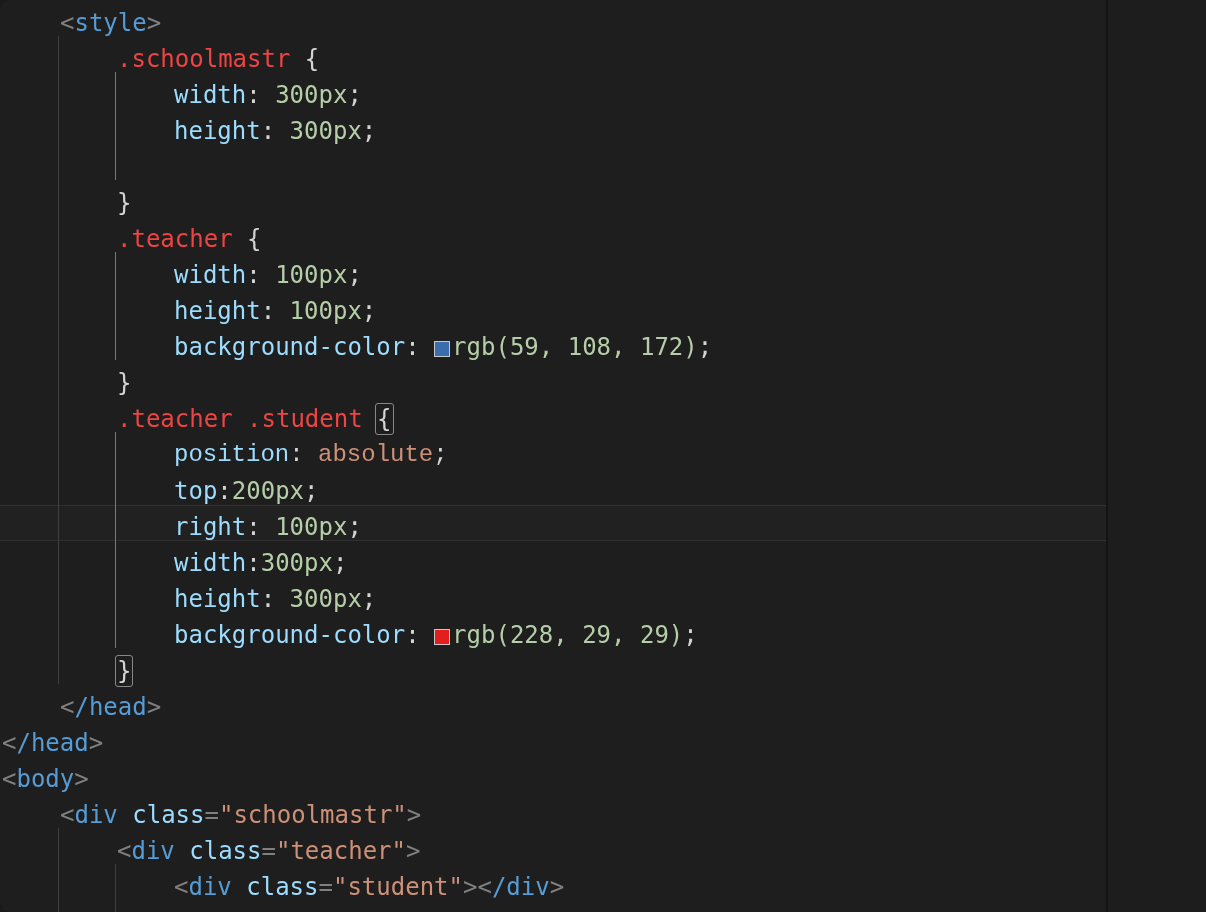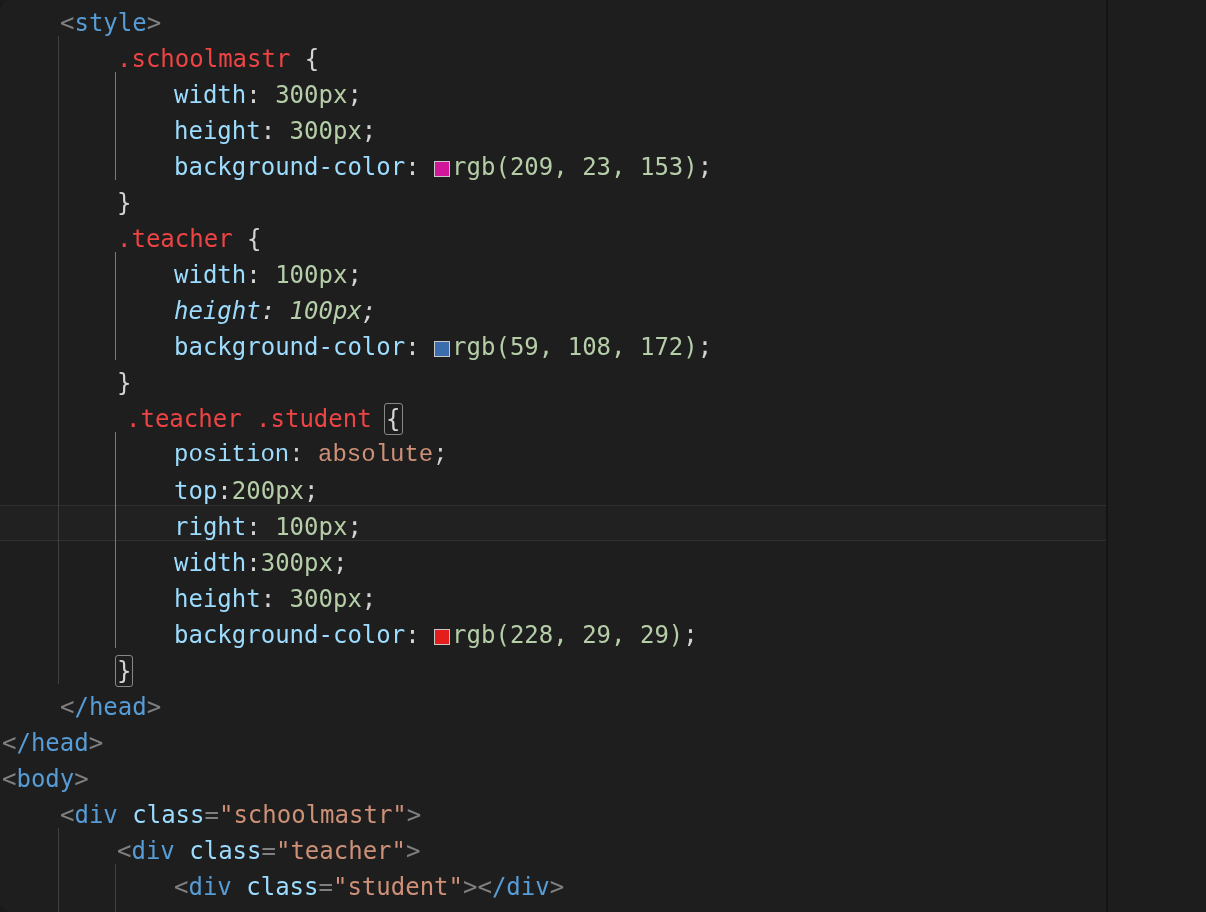--- a/index.html
+++ b/index.html
@@ -121,35 +121,34 @@
     <div class="indent-guide" style="left:115px; top:864px; height:48px;"></div>
 
     <div class="line" style="top:5px; left:58px;"><span class="line-inner"><span class="t-punct">&lt;</span><span class="t-tag">style</span><span class="t-punct">&gt;</span></span></div>
 
     <div class="line" style="top:41px; left:115px;"><span class="line-inner"><span class="t-selector">.schoolmastr</span><span class="t-plain"> </span><span class="t-brace">{</span></span></div>
 
     <div class="line" style="top:77px; left:172px;"><span class="line-inner"><span class="t-prop">width</span><span class="t-plain">:</span><span class="t-plain"> </span><span class="t-num">300px</span><span class="t-plain">;</span></span></div>
 
     <div class="line" style="top:113px; left:172px;"><span class="line-inner"><span class="t-prop">height</span><span class="t-plain">:</span><span class="t-plain"> </span><span class="t-num">300px</span><span class="t-plain">;</span></span></div>
 
-    <div class="line" style="top:149px; left:172px;"><span class="line-inner"><span class="t-prop">background-color</span><span class="t-plain">:</span><span class="t-plain"> </span><span class="color-swatch" id="sw-magenta" style="background: rgb(209, 23, 153);"></span><span class="t-num">rgb(209, 23, 153)</span><span class="t-plain">;</span></span></div>
 
     <div class="line" style="top:185px; left:115px;"><span class="line-inner"><span class="t-brace">}</span></span></div>
 
     <div class="line" style="top:221px; left:115px;"><span class="line-inner"><span class="t-selector">.teacher</span><span class="t-plain"> </span><span class="t-brace">{</span></span></div>
 
     <div class="line" style="top:257px; left:172px;"><span class="line-inner"><span class="t-prop">width</span><span class="t-plain">:</span><span class="t-plain"> </span><span class="t-num">100px</span><span class="t-plain">;</span></span></div>
 
-    <div class="line" style="top:293px; left:172px;font-style:italic;"><span class="line-inner"><span class="t-prop">height</span><span class="t-plain">:</span><span class="t-plain"> </span><span class="t-num">100px</span><span class="t-plain">;</span></span></div>
+    <div class="line" style="top:293px; left:172px;"><span class="line-inner"><span class="t-prop">height</span><span class="t-plain">:</span><span class="t-plain"> </span><span class="t-num">100px</span><span class="t-plain">;</span></span></div>
 
     <div class="line" style="top:329px; left:172px;"><span class="line-inner"><span class="t-prop">background-color</span><span class="t-plain">:</span><span class="t-plain"> </span><span class="color-swatch" id="sw-blue" style="background: rgb(59, 108, 172);"></span><span class="t-num">rgb(59, 108, 172)</span><span class="t-plain">;</span></span></div>
 
     <div class="line" style="top:365px; left:115px;"><span class="line-inner"><span class="t-brace">}</span></span></div>
 
-    <div class="line" style="top:401px; left:124px;"><span class="line-inner"><span class="t-selector">.teacher .student</span><span class="t-plain"> </span><span class="t-brace bracket-match">{</span></span></div>
+    <div class="line" style="top:401px; left:115px;"><span class="line-inner"><span class="t-selector">.teacher .student</span><span class="t-plain"> </span><span class="t-brace bracket-match">{</span></span></div>
 
     <div class="line" style="top:437px; left:172px;font-family:Liberation Mono, monospace;"><span class="line-inner"><span class="t-prop">position</span><span class="t-plain">:</span><span class="t-plain"> </span><span class="t-keyword">absolute</span><span class="t-plain">;</span></span></div>
 
     <div class="line" style="top:473px; left:172px;"><span class="line-inner"><span class="t-prop">top</span><span class="t-plain">:</span><span class="t-num">200px</span><span class="t-plain">;</span></span></div>
 
     <div class="line" style="top:509px; left:172px;"><span class="line-inner"><span class="t-prop">right</span><span class="t-plain">:</span><span class="t-plain"> </span><span class="t-num">100px</span><span class="t-plain">;</span></span></div>
 
     <div class="line" style="top:545px; left:172px;"><span class="line-inner"><span class="t-prop">width</span><span class="t-plain">:</span><span class="t-num">300px</span><span class="t-plain">;</span></span></div>
 
     <div class="line" style="top:581px; left:172px;"><span class="line-inner"><span class="t-prop">height</span><span class="t-plain">:</span><span class="t-plain"> </span><span class="t-num">300px</span><span class="t-plain">;</span></span></div>

